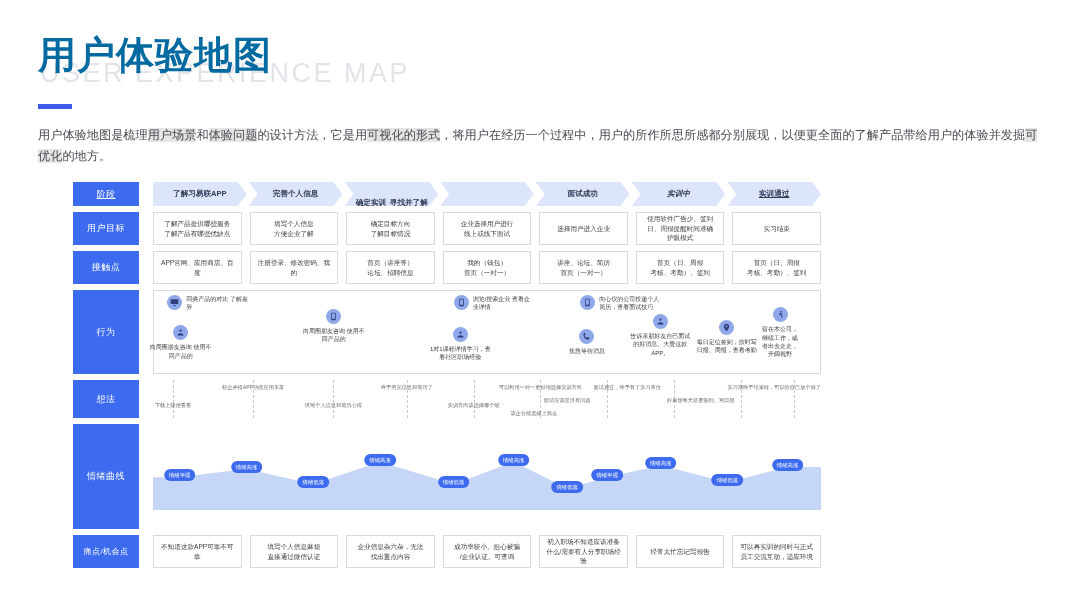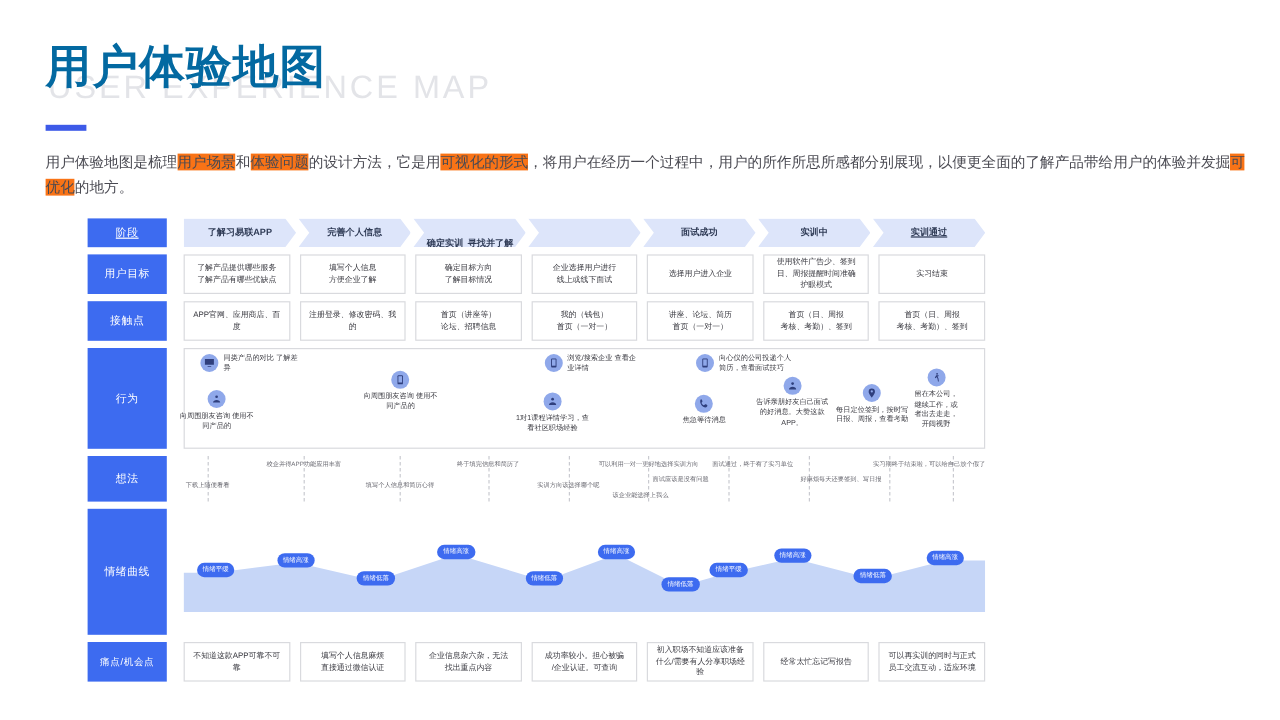--- a/index.html
+++ b/index.html
@@ -24,21 +24,21 @@
     font-size: 38px; font-weight: 700; color: #0369a1;
     letter-spacing: 1px; white-space: nowrap;
   }
   .title-rule {
     margin-top: 18px; width: 34px; height: 5px; background: #3d5ae8;
   }
   .desc {
     margin-top: 16px; width: 1000px;
     font-size: 12.2px; line-height: 21px; color: #4a4a52;
   }
-  .hl { background: #f97316; }
+  .hl { background: #e5e5e5; }
 
   
   .map { position: absolute; left: 73px; top: 182px; width: 748px; }
   .row { display: flex; align-items: stretch; margin-bottom: 6px; }
   .rowlabel {
     width: 66px; flex: 0 0 66px;
     background: #3d6bf0; color: #ffffff;
     font-size: 9px; letter-spacing: .5px;
     display: flex; align-items: center; justify-content: center;
     text-align: center;
@@ -156,21 +156,21 @@
             <div style="display:flex;align-items:center;justify-content:center;height:100%;margin-top:44px;">
               <div>投简历、面试</div>
             </div>
           </div>
           <div class="arrow cell" style="flex: 1 1 0px;">
             <div style="display:flex;align-items:center;justify-content:center;height:100%;">
               <div>面试成功</div>
             </div>
           </div>
           <div class="arrow cell" style="flex: 1 1 0px;">
-            <div style="display:flex;align-items:center;justify-content:center;height:100%;">
+            <div style="display:flex;align-items:center;justify-content:center;height:100%;font-style:italic;">
               <div>实训中</div>
             </div>
           </div>
           <div class="arrow cell" style="flex: 1 1 0px;">
             <div style="display:flex;align-items:center;justify-content:center;height:100%;text-decoration:underline;">
               <div>实训通过</div>
             </div>
           </div>
         </div>
     </div>

